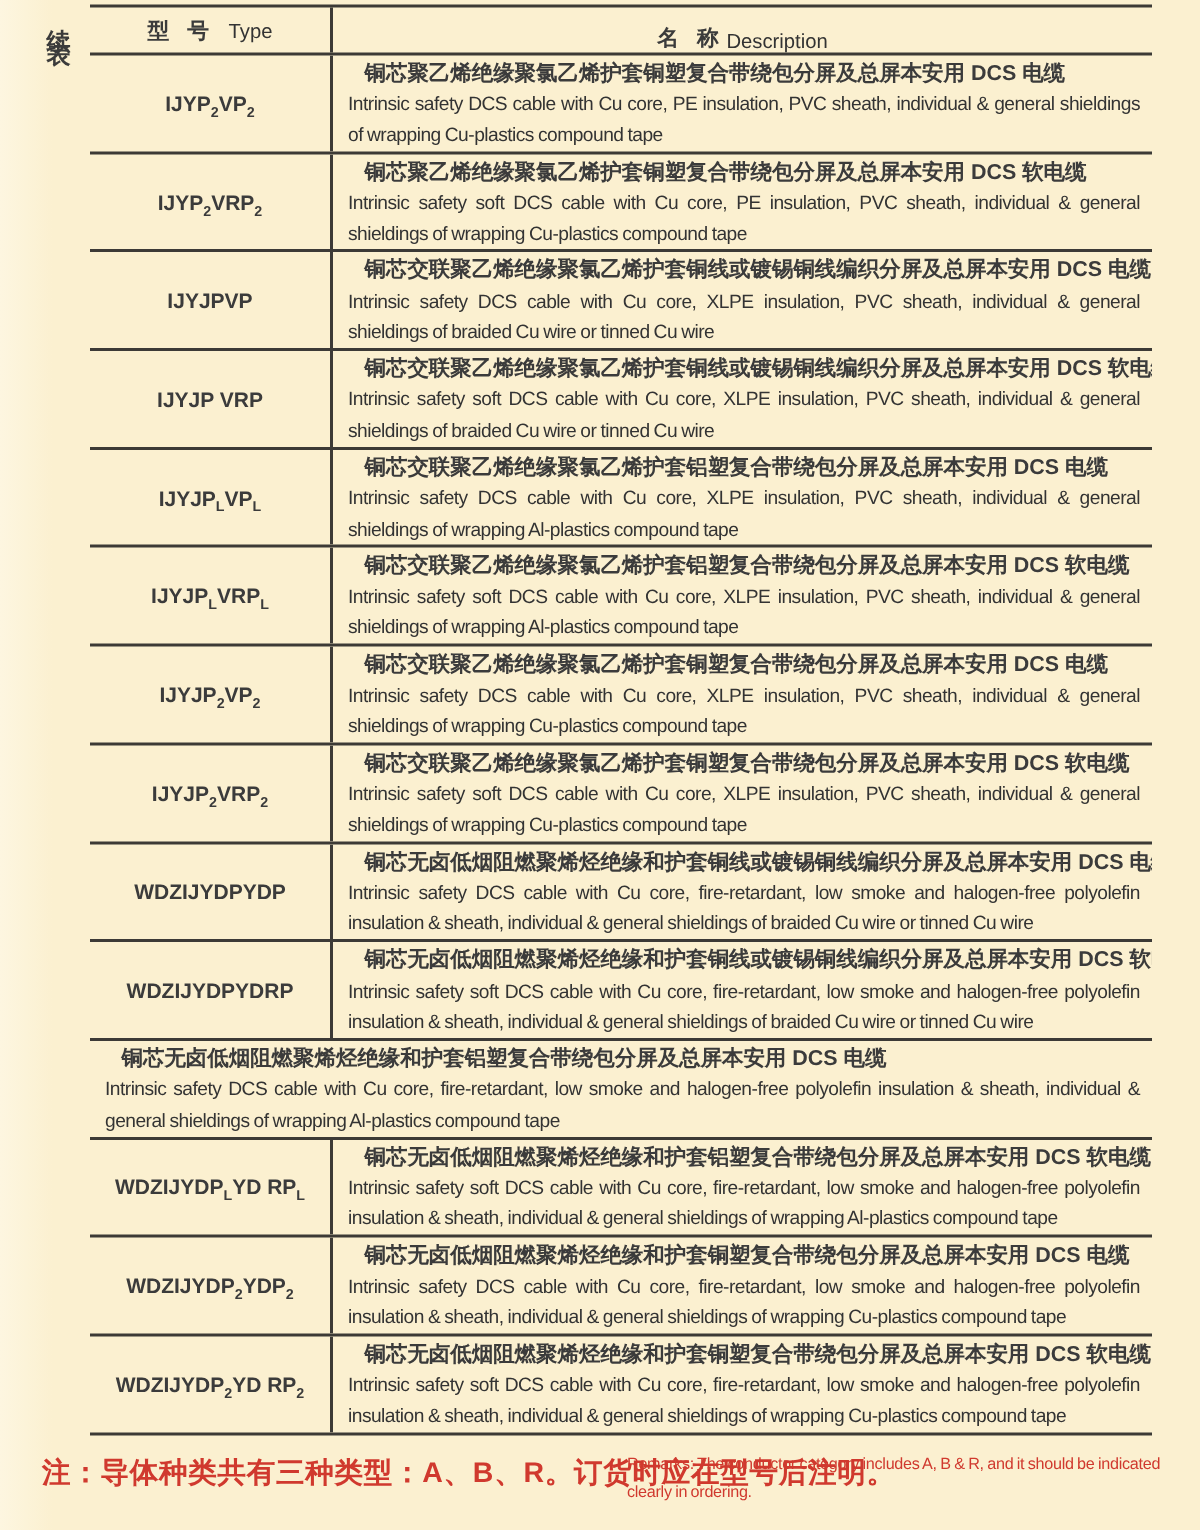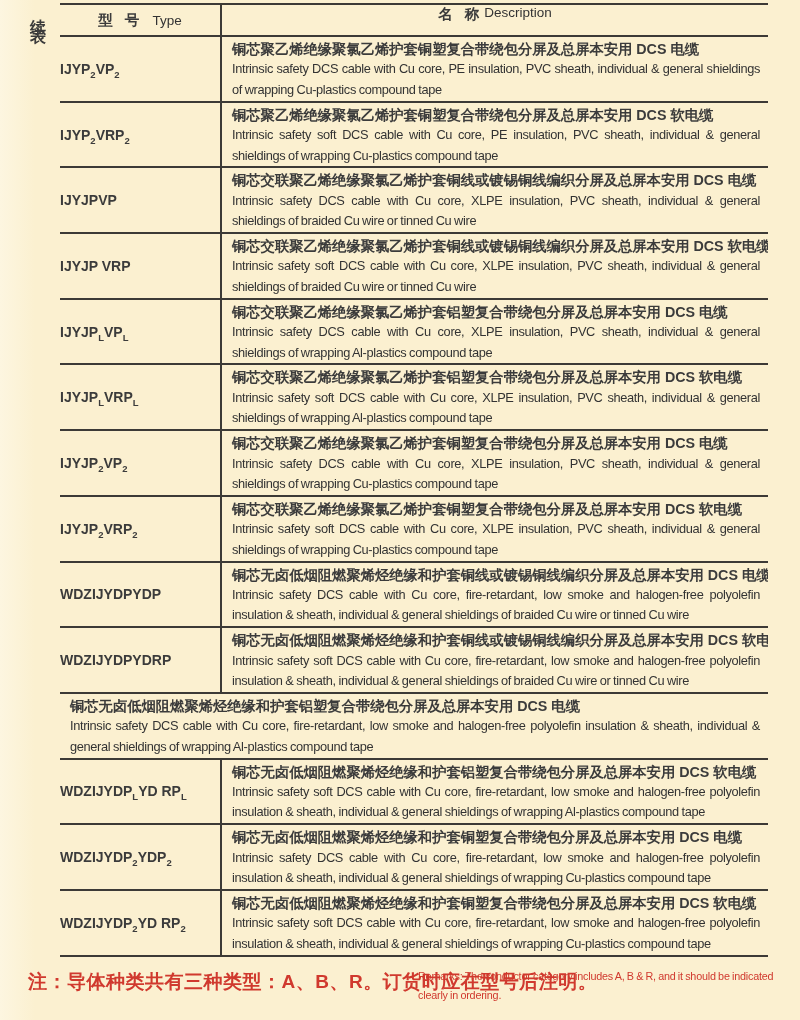--- a/index.html
+++ b/index.html
@@ -23,33 +23,33 @@
   
   .tbl{
     position:absolute;left:60px;top:3px;width:708px;
     border-top:2px solid #3c3a36;
   }
   .hrow{display:flex;height:30px;border-bottom:2px solid #3c3a36;}
   .hcell-type{
     width:160px;flex:0 0 160px;border-right:2px solid #3c3a36;
     display:flex;align-items:center;justify-content:center;gap:9px;
   }
-  .hcell-desc{flex:1;display:flex;align-items:flex-start;justify-content:center;gap:1px;}
+  .hcell-desc{flex:1;display:flex;align-items:flex-end;justify-content:center;gap:1px;}
   .hcn{font-size:14.5px;font-weight:600;color:#3b3b3b;letter-spacing:4px;}
   .hen{font-size:13.5px;color:#333;}
 
   .row{display:flex;height:63.7px;border-bottom:2px solid #3c3a36;overflow:hidden;}
   .cell-type{
     width:160px;flex:0 0 160px;border-right:2px solid #3c3a36;
-    display:flex;align-items:center;justify-content:flex-start;
+    display:flex;align-items:center;justify-content:center;
     font-size:14px;font-weight:bold;color:#3b3b3b;white-space:nowrap;
   }
   .cell-type sub{font-size:9.5px;line-height:0;}
   .cell-desc{flex:1;padding:2px 8px 0 10px;min-width:0;}
-  .cn{font-size:14.3px;font-weight:600;color:#3b3b3b;line-height:20.4px;white-space:nowrap;}
+  .cn{font-size:14.3px;font-weight:600;color:#3b3b3b;line-height:20.4px;white-space:nowrap;margin-left:11px;}
   .en{
     font-size:12.8px;color:#333;line-height:20.4px;
     text-align:justify;letter-spacing:-0.35px;word-spacing:-0.5px;
   }
 
   
   .note-cn{
     position:absolute;left:28px;top:969px;
     font-size:19px;font-weight:600;color:#d0392e;letter-spacing:0.5px;white-space:nowrap;
   }

